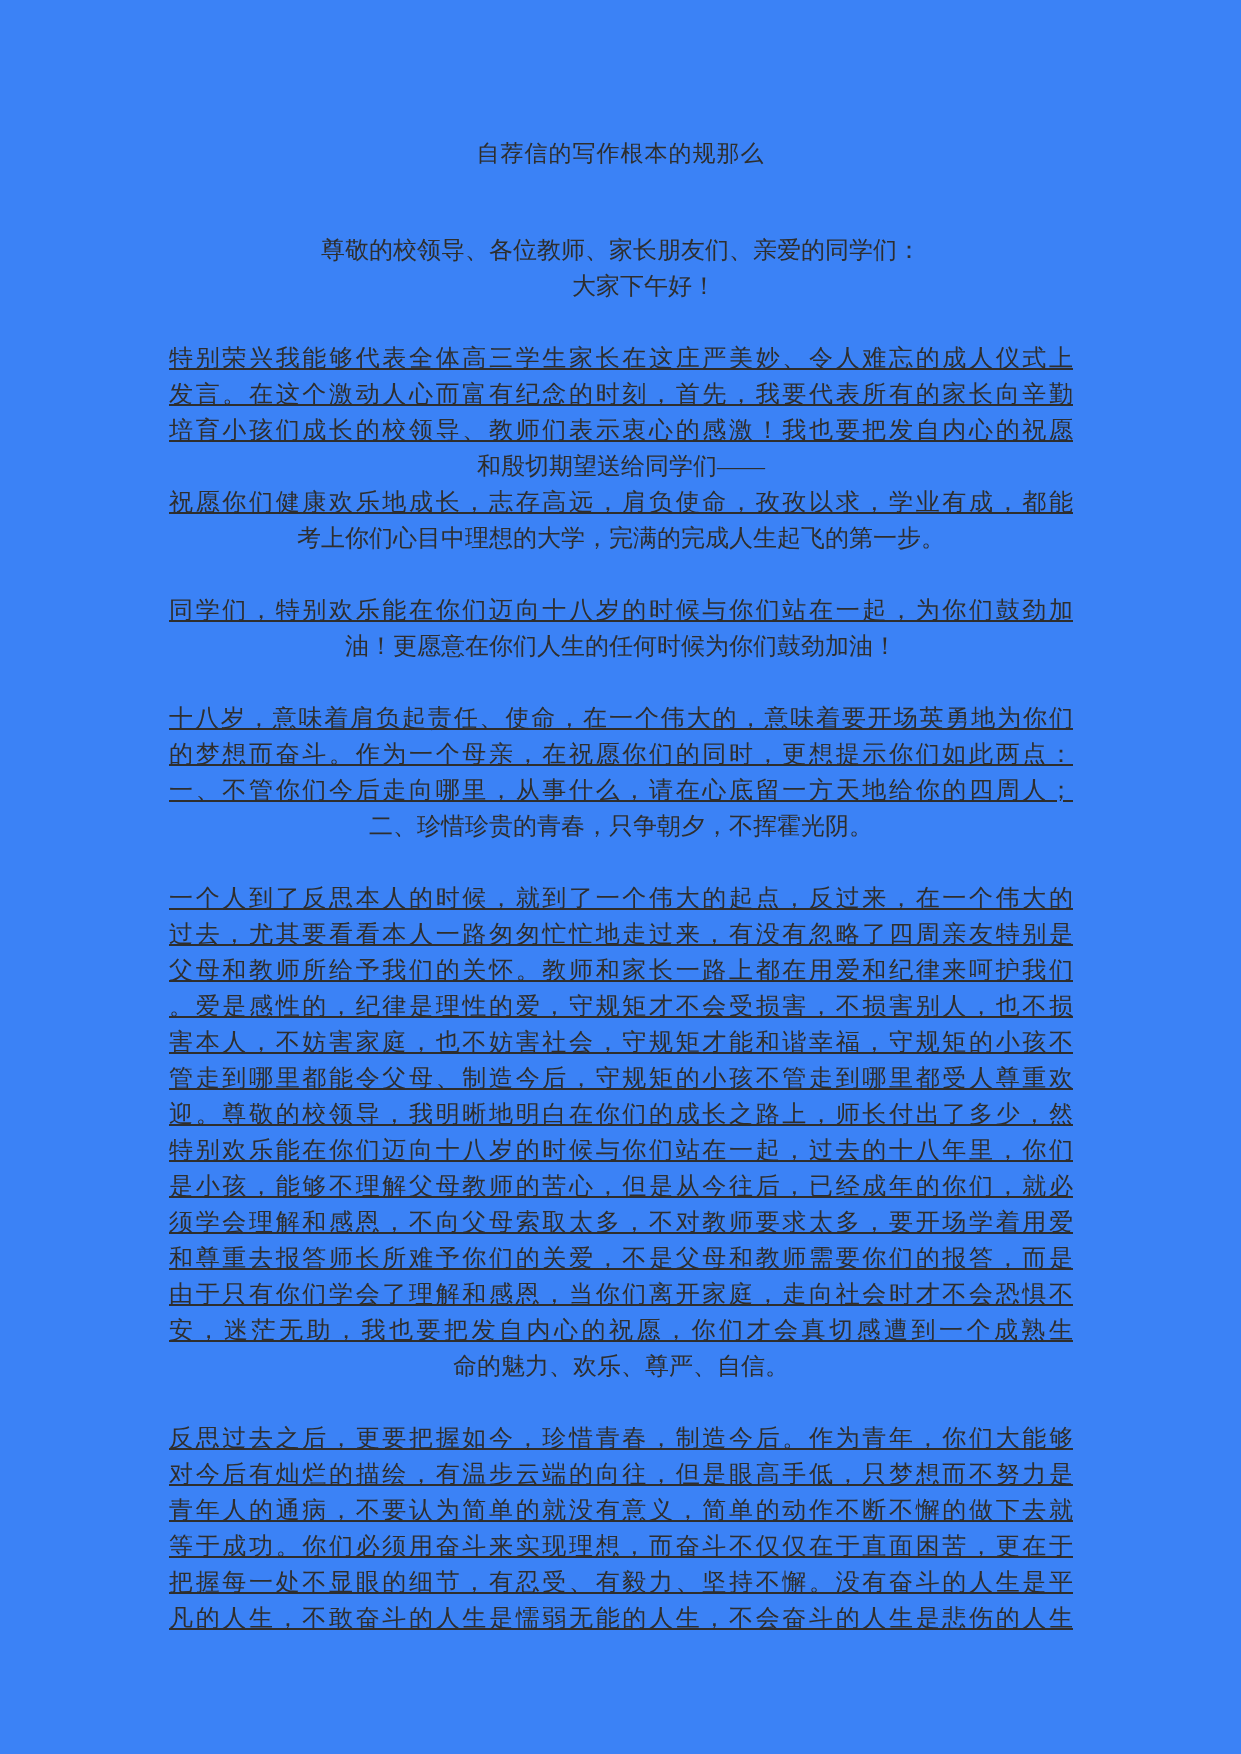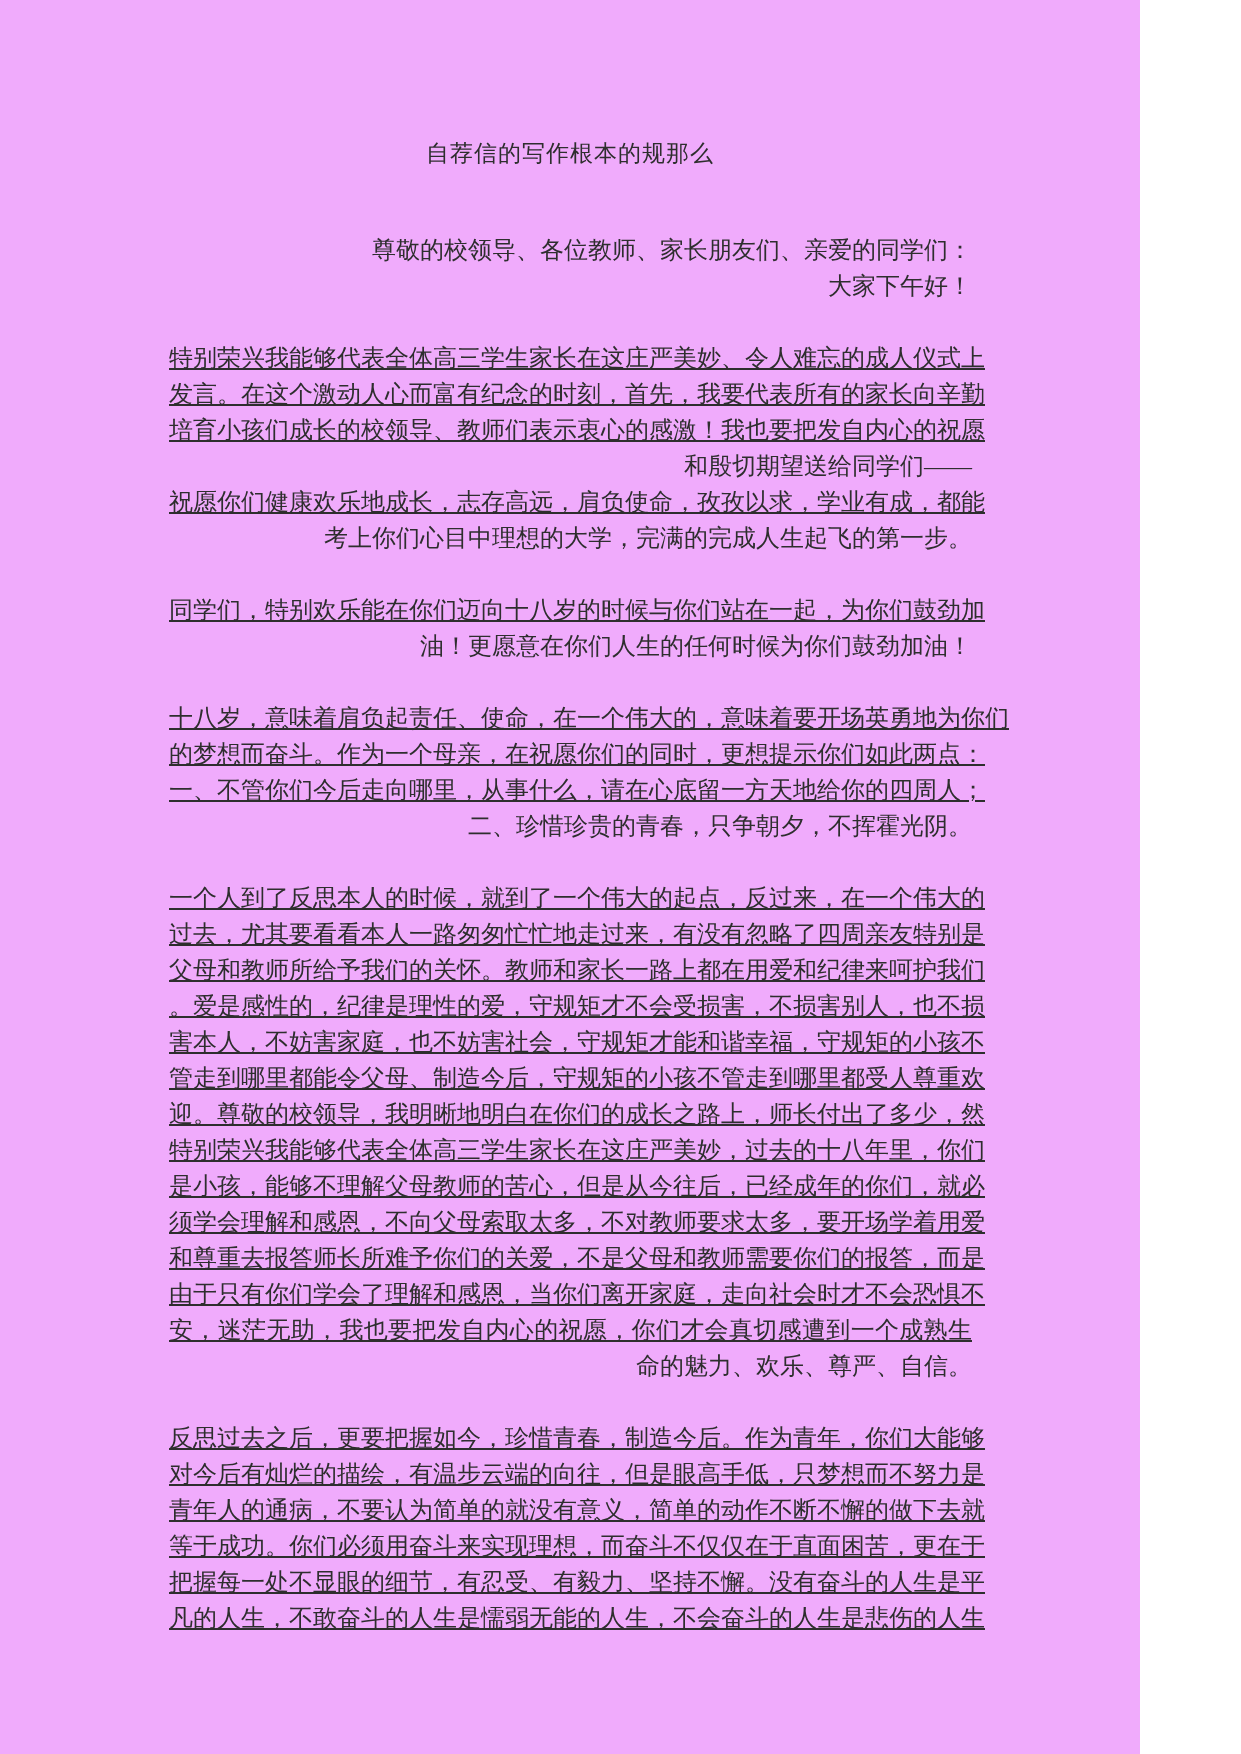--- a/index.html
+++ b/index.html
@@ -2,23 +2,23 @@
 <html><head>
 <meta charset="utf-8">
 <style>
   html, body {
     margin: 0;
     padding: 0;
     background: #ffffff;
   }
   .page {
     position: relative;
-    width: 1140px;
+    width: 1241px;
     height: 1754px;
-    background: #f0abfc;
+    background: #3b82f6;
     overflow: hidden;
     font-family: "Liberation Serif", "DejaVu Serif", serif;
     color: #2e2e2e;
   }
   .title {
     margin: 0;
     padding-top: 136px;
     text-align: center;
     font-size: 23px;
     font-weight: 400;
@@ -32,21 +32,21 @@
   }
   .paragraph {
     margin: 0 0 36px 0;
   }
   .paragraph:last-child {
     margin-bottom: 0;
     margin-top: 13px;
   }
   .line {
     white-space: nowrap;
-    text-align: right;
+    text-align: center;
   }
   .line.justified {
     text-align: justify;
     text-align-last: justify;
     text-justify: inter-character;
     text-decoration: underline;
   }
   .line.indent-2 {
     text-indent: 46px;
   }
@@ -80,21 +80,21 @@
         <div class="line">二、珍惜珍贵的青春，只争朝夕，不挥霍光阴。</div>
       </div>
       <div class="paragraph">
         <div class="line justified">一个人到了反思本人的时候，就到了一个伟大的起点，反过来，在一个伟大的</div>
         <div class="line justified">过去，尤其要看看本人一路匆匆忙忙地走过来，有没有忽略了四周亲友特别是</div>
         <div class="line justified">父母和教师所给予我们的关怀。教师和家长一路上都在用爱和纪律来呵护我们</div>
         <div class="line justified">。爱是感性的，纪律是理性的爱，守规矩才不会受损害，不损害别人，也不损</div>
         <div class="line justified">害本人，不妨害家庭，也不妨害社会，守规矩才能和谐幸福，守规矩的小孩不</div>
         <div class="line justified">管走到哪里都能令父母、制造今后，守规矩的小孩不管走到哪里都受人尊重欢</div>
         <div class="line justified">迎。尊敬的校领导，我明晰地明白在你们的成长之路上，师长付出了多少，然</div>
-        <div class="line justified">特别荣兴我能够代表全体高三学生家长在这庄严美妙，过去的十八年里，你们</div>
+        <div class="line justified">特别欢乐能在你们迈向十八岁的时候与你们站在一起，过去的十八年里，你们</div>
         <div class="line justified">是小孩，能够不理解父母教师的苦心，但是从今往后，已经成年的你们，就必</div>
         <div class="line justified">须学会理解和感恩，不向父母索取太多，不对教师要求太多，要开场学着用爱</div>
         <div class="line justified">和尊重去报答师长所难予你们的关爱，不是父母和教师需要你们的报答，而是</div>
         <div class="line justified">由于只有你们学会了理解和感恩，当你们离开家庭，走向社会时才不会恐惧不</div>
         <div class="line justified">安，迷茫无助，我也要把发自内心的祝愿，你们才会真切感遭到一个成熟生</div>
         <div class="line">命的魅力、欢乐、尊严、自信。</div>
       </div>
       <div class="paragraph">
         <div class="line justified">反思过去之后，更要把握如今，珍惜青春，制造今后。作为青年，你们大能够</div>
         <div class="line justified">对今后有灿烂的描绘，有温步云端的向往，但是眼高手低，只梦想而不努力是</div>

